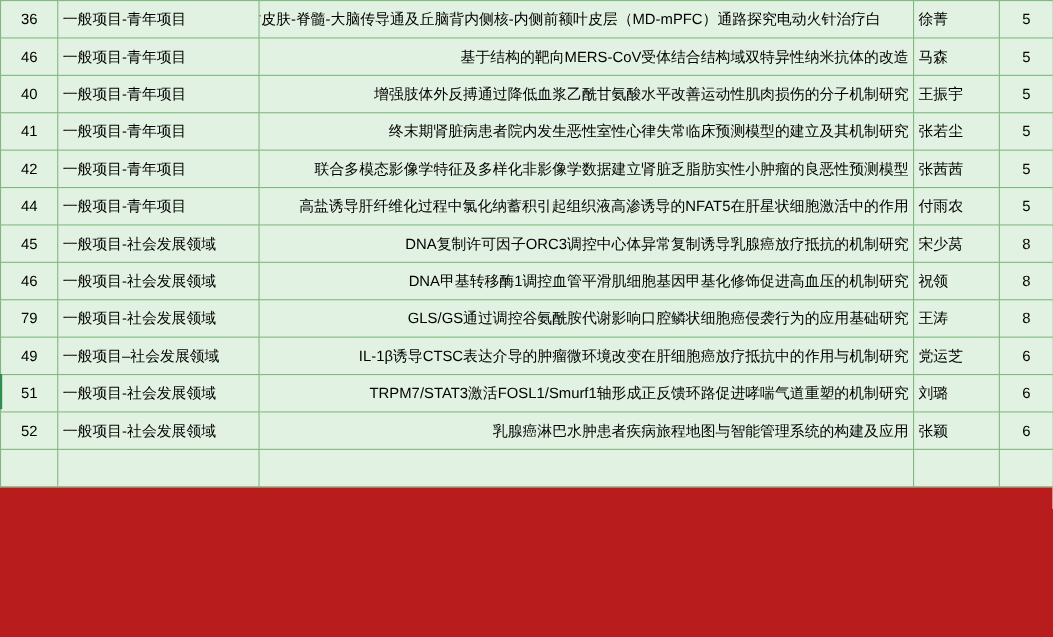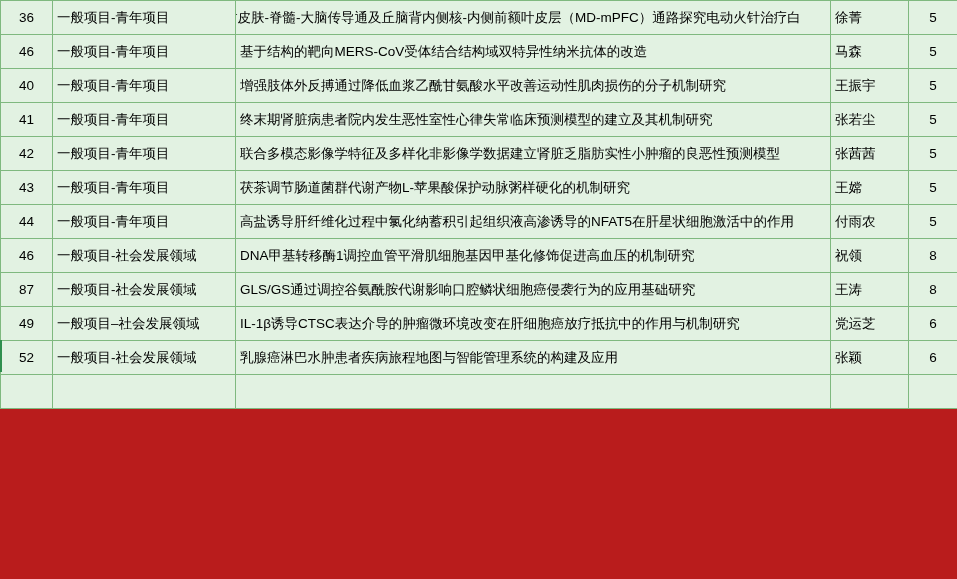--- a/index.html
+++ b/index.html
@@ -46,21 +46,21 @@
 
   td.no    { text-align: center; }
   td.cat   { text-align: left; }
   td.title { text-align: center; }
   td.name  { text-align: left; }
   td.score { text-align: center; }
 
   
   td.title .tx {
     display: block;
-    text-align: left;
+    text-align: right;
   }
   td.title.clip .tx {
     text-align: left;
     margin-left: -16px;
   }
   
   .row-marker {
     position: absolute;
     left: 0;
     width: 2px;
@@ -120,62 +120,71 @@
         <tr>
           <td class="no"><span class="tx">42</span></td>
           <td class="cat"><span class="tx">一般项目-青年项目</span></td>
           <td class="title">
             <span class="tx">联合多模态影像学特征及多样化非影像学数据建立肾脏乏脂肪实性小肿瘤的良恶性预测模型</span>
           </td>
           <td class="name"><span class="tx">张茜茜</span></td>
           <td class="score"><span class="tx">5</span></td>
         </tr>
         <tr>
-          <td class="no"><span class="tx">43</span></td>
-          <td class="cat"><span class="tx">一般项目-青年项目</span></td>
-          <td class="title">
-            <span class="tx">茯茶调节肠道菌群代谢产物L-苹果酸保护动脉粥样硬化的机制研究</span>
-          </td>
-          <td class="name"><span class="tx">王嫦</span></td>
-          <td class="score"><span class="tx">5</span></td>
-        </tr>
-        <tr>
           <td class="no"><span class="tx">44</span></td>
           <td class="cat"><span class="tx">一般项目-青年项目</span></td>
           <td class="title">
             <span class="tx">高盐诱导肝纤维化过程中氯化纳蓄积引起组织液高渗诱导的NFAT5在肝星状细胞激活中的作用</span>
           </td>
           <td class="name"><span class="tx">付雨农</span></td>
           <td class="score"><span class="tx">5</span></td>
+        </tr>
+        <tr>
+          <td class="no"><span class="tx">45</span></td>
+          <td class="cat"><span class="tx">一般项目-社会发展领域</span></td>
+          <td class="title">
+            <span class="tx">DNA复制许可因子ORC3调控中心体异常复制诱导乳腺癌放疗抵抗的机制研究</span>
+          </td>
+          <td class="name"><span class="tx">宋少莴</span></td>
+          <td class="score"><span class="tx">8</span></td>
         </tr>
         <tr>
           <td class="no"><span class="tx">46</span></td>
           <td class="cat"><span class="tx">一般项目-社会发展领域</span></td>
           <td class="title">
             <span class="tx">DNA甲基转移酶1调控血管平滑肌细胞基因甲基化修饰促进高血压的机制研究</span>
           </td>
           <td class="name"><span class="tx">祝领</span></td>
           <td class="score"><span class="tx">8</span></td>
         </tr>
         <tr>
-          <td class="no"><span class="tx">87</span></td>
+          <td class="no"><span class="tx">79</span></td>
           <td class="cat"><span class="tx">一般项目-社会发展领域</span></td>
           <td class="title">
             <span class="tx">GLS/GS通过调控谷氨酰胺代谢影响口腔鳞状细胞癌侵袭行为的应用基础研究</span>
           </td>
           <td class="name"><span class="tx">王涛</span></td>
           <td class="score"><span class="tx">8</span></td>
         </tr>
         <tr>
           <td class="no"><span class="tx">49</span></td>
           <td class="cat"><span class="tx">一般项目–社会发展领域</span></td>
           <td class="title">
             <span class="tx">IL-1β诱导CTSC表达介导的肿瘤微环境改变在肝细胞癌放疗抵抗中的作用与机制研究</span>
           </td>
           <td class="name"><span class="tx">党运芝</span></td>
+          <td class="score"><span class="tx">6</span></td>
+        </tr>
+        <tr>
+          <td class="no"><span class="tx">51</span></td>
+          <td class="cat"><span class="tx">一般项目-社会发展领域</span></td>
+          <td class="title">
+            <span class="tx">TRPM7/STAT3激活FOSL1/Smurf1轴形成正反馈环路促进哮喘气道重塑的机制研究</span>
+          </td>
+          <td class="name"><span class="tx">刘璐</span></td>
           <td class="score"><span class="tx">6</span></td>
         </tr>
         <tr>
           <td class="no"><span class="tx">52</span></td>
           <td class="cat"><span class="tx">一般项目-社会发展领域</span></td>
           <td class="title">
             <span class="tx">乳腺癌淋巴水肿患者疾病旅程地图与智能管理系统的构建及应用</span>
           </td>
           <td class="name"><span class="tx">张颖</span></td>
           <td class="score"><span class="tx">6</span></td>

